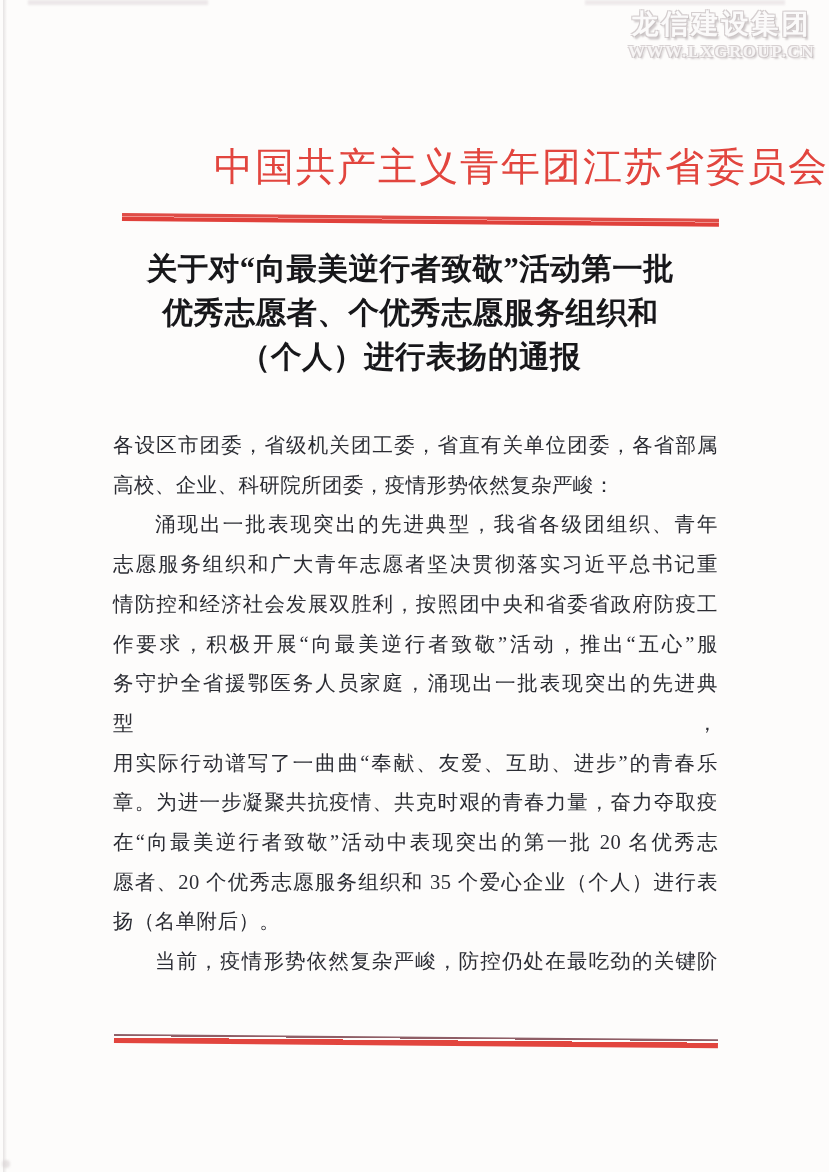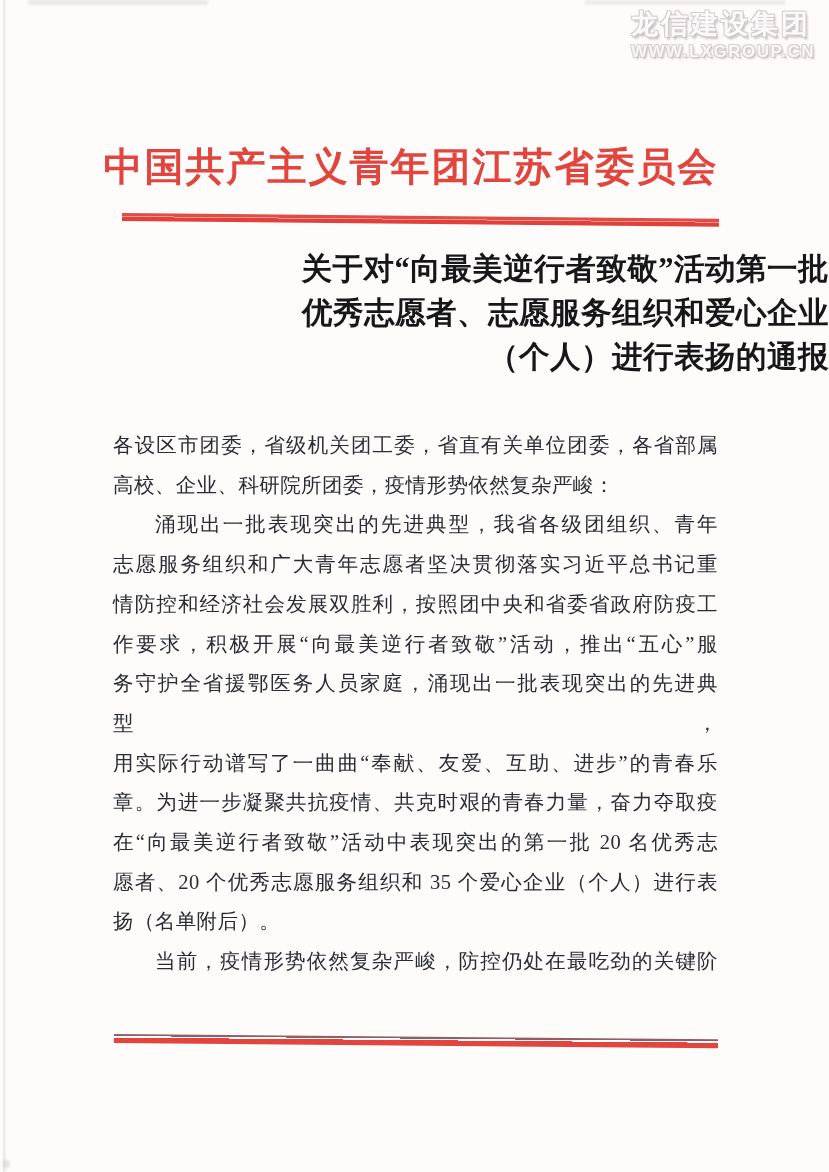--- a/index.html
+++ b/index.html
@@ -27,57 +27,57 @@
   .scan-top-smudge-b{
     position:absolute;top:0;left:585px;width:200px;height:5px;
     background:rgba(216,206,210,0.40);filter:blur(1px);
   }
   .scan-speck{
     position:absolute;left:2px;bottom:4px;width:8px;height:8px;
     background:rgba(214,205,208,0.55);border-radius:50%;filter:blur(1px);
   }
   
   .watermark{
-    position:absolute;top:6px;right:14px;text-align:left;
-    font-family:Liberation Sans, sans-serif;
+    position:absolute;top:6px;right:14px;text-align:center;
+    font-family:Liberation Serif, serif;
     user-select:none;
   }
   .wm-cn{
     font-size:27px;font-weight:bold;letter-spacing:3px;
     color:#fbfafa;
     text-shadow:-1px -1px 0 #d4cecf,1px -1px 0 #d4cecf,-1px 1px 0 #d4cecf,
                  1px 1px 0 #c6c0c1,2px 3px 2px #ccc6c7;
   }
   .wm-en{
     margin-top:0;
     font-size:17px;font-weight:bold;letter-spacing:1.5px;
     color:#f7f5f5;
     text-shadow:-1px -1px 0 #d7d1d2,1px -1px 0 #d7d1d2,-1px 1px 0 #d7d1d2,
                  1px 1px 0 #c9c3c4,2px 2px 2px #cfc9ca;
   }
   
   .org-title{
-    position:absolute;top:140px;left:0;right:7px;
-    text-align:center;
-    font-size:39px;font-weight:700;letter-spacing:2px;
+    position:absolute;top:140px;left:0;right:0;
+    text-align:right;
+    font-size:39px;font-weight:400;letter-spacing:2px;
     color:var(--accent);
     white-space:nowrap;
   }
   .header-rule{
     position:absolute;top:213px;left:122px;width:597px;height:8px;
     transform:rotate(0.55deg);transform-origin:left center;
     background:linear-gradient(to bottom,
       #df4d47 0px,#df4d47 3px,
       #f0938f 3px,#f0938f 4px,
       #e0413b 4px,#e0413b 8px);
   }
   
   .doc-title{
-    position:absolute;top:247px;left:0;right:0;
-    text-align:right;
+    position:absolute;top:247px;left:0;right:8px;
+    text-align:center;
     font-size:30.5px;font-weight:700;
     color:var(--title-ink);
     line-height:44px;letter-spacing:0.5px;
   }
   
   .body-text{
     position:absolute;top:426px;left:113px;width:605px;
     font-size:20.5px;line-height:39.7px;
     color:var(--ink);
     letter-spacing:0.4px;
@@ -109,21 +109,21 @@
     <div class="wm-cn">龙信建设集团</div>
     <div class="wm-en">WWW.LXGROUP.CN</div>
   </div>
 
   <div class="org-title">中国共产主义青年团江苏省委员会</div>
 
   <div class="header-rule"></div>
 
   <div class="doc-title">
     <div>关于对“向最美逆行者致敬”活动第一批</div>
-    <div>优秀志愿者、志愿服务组织和爱心企业</div>
+    <div>优秀志愿者、个优秀志愿服务组织和</div>
     <div>（个人）进行表扬的通报</div>
   </div>
 
   <div class="body-text">
       <div class="body-line fill">各设区市团委，省级机关团工委，省直有关单位团委，各省部属</div>
       <div class="body-line">高校、企业、科研院所团委，疫情形势依然复杂严峻：</div>
       <div class="body-line fill indent">涌现出一批表现突出的先进典型，我省各级团组织、青年</div>
       <div class="body-line fill">志愿服务组织和广大青年志愿者坚决贯彻落实习近平总书记重</div>
       <div class="body-line fill">情防控和经济社会发展双胜利，按照团中央和省委省政府防疫工</div>
       <div class="body-line fill">作要求，积极开展“向最美逆行者致敬”活动，推出“五心”服</div>

